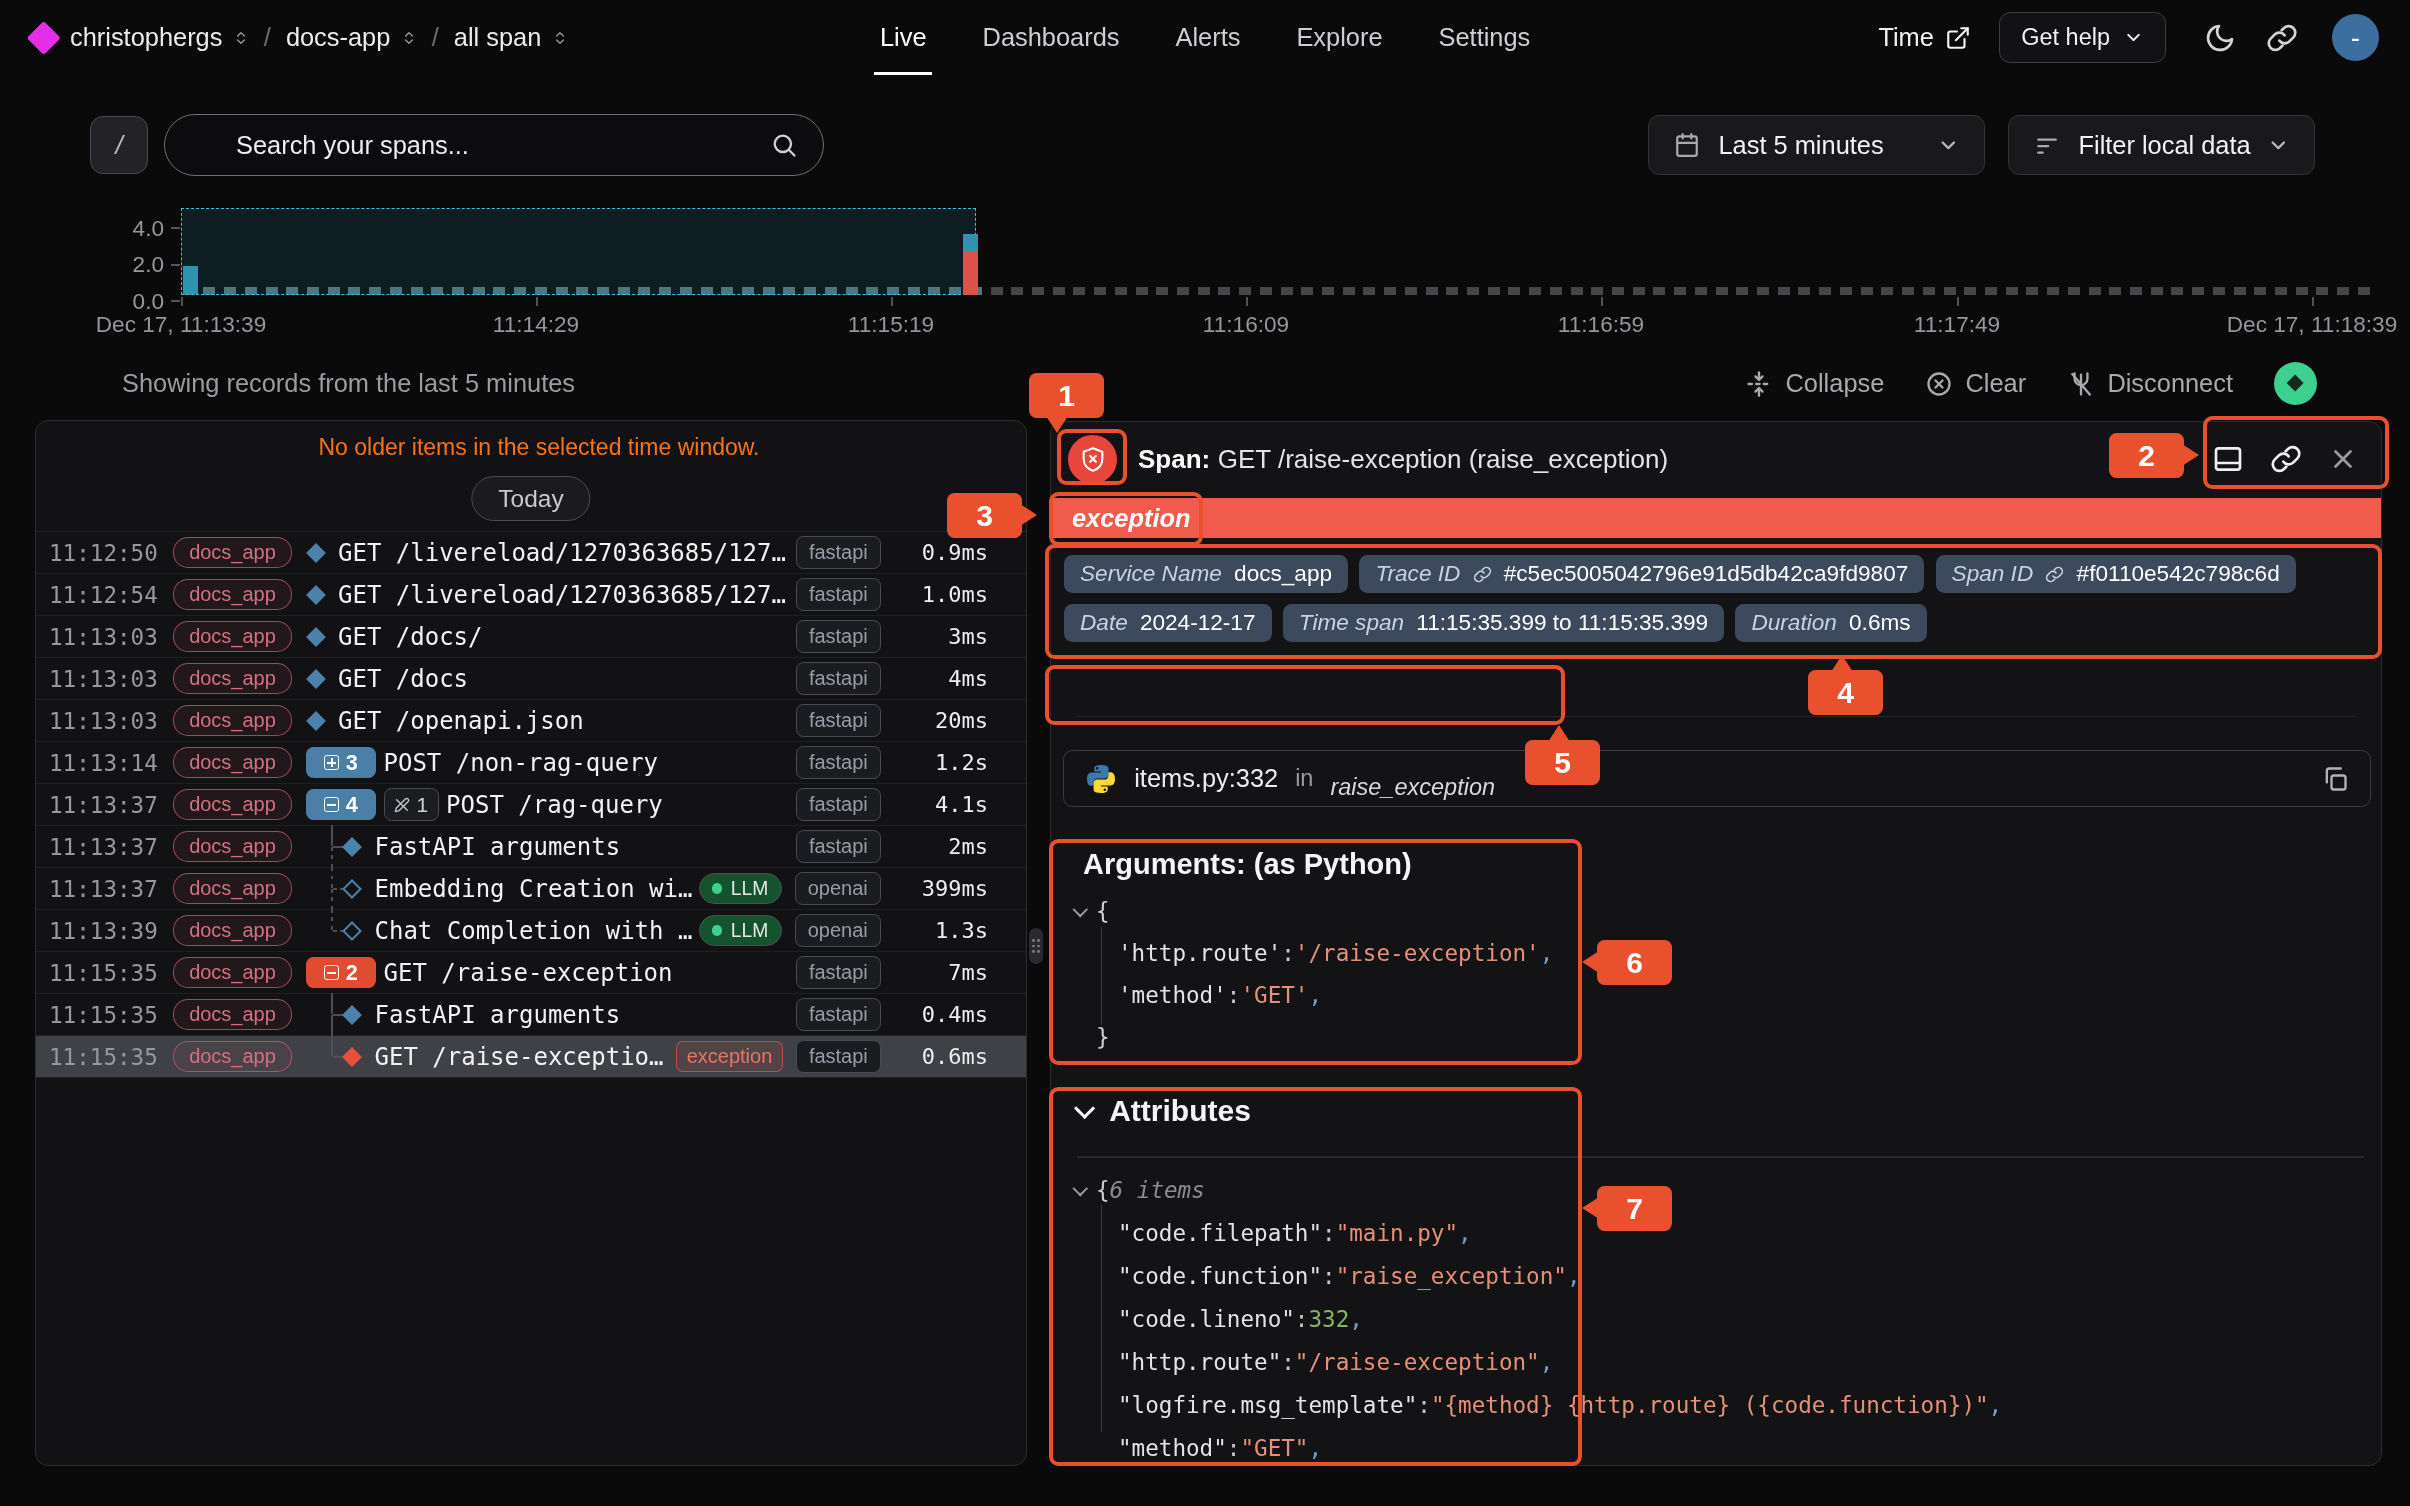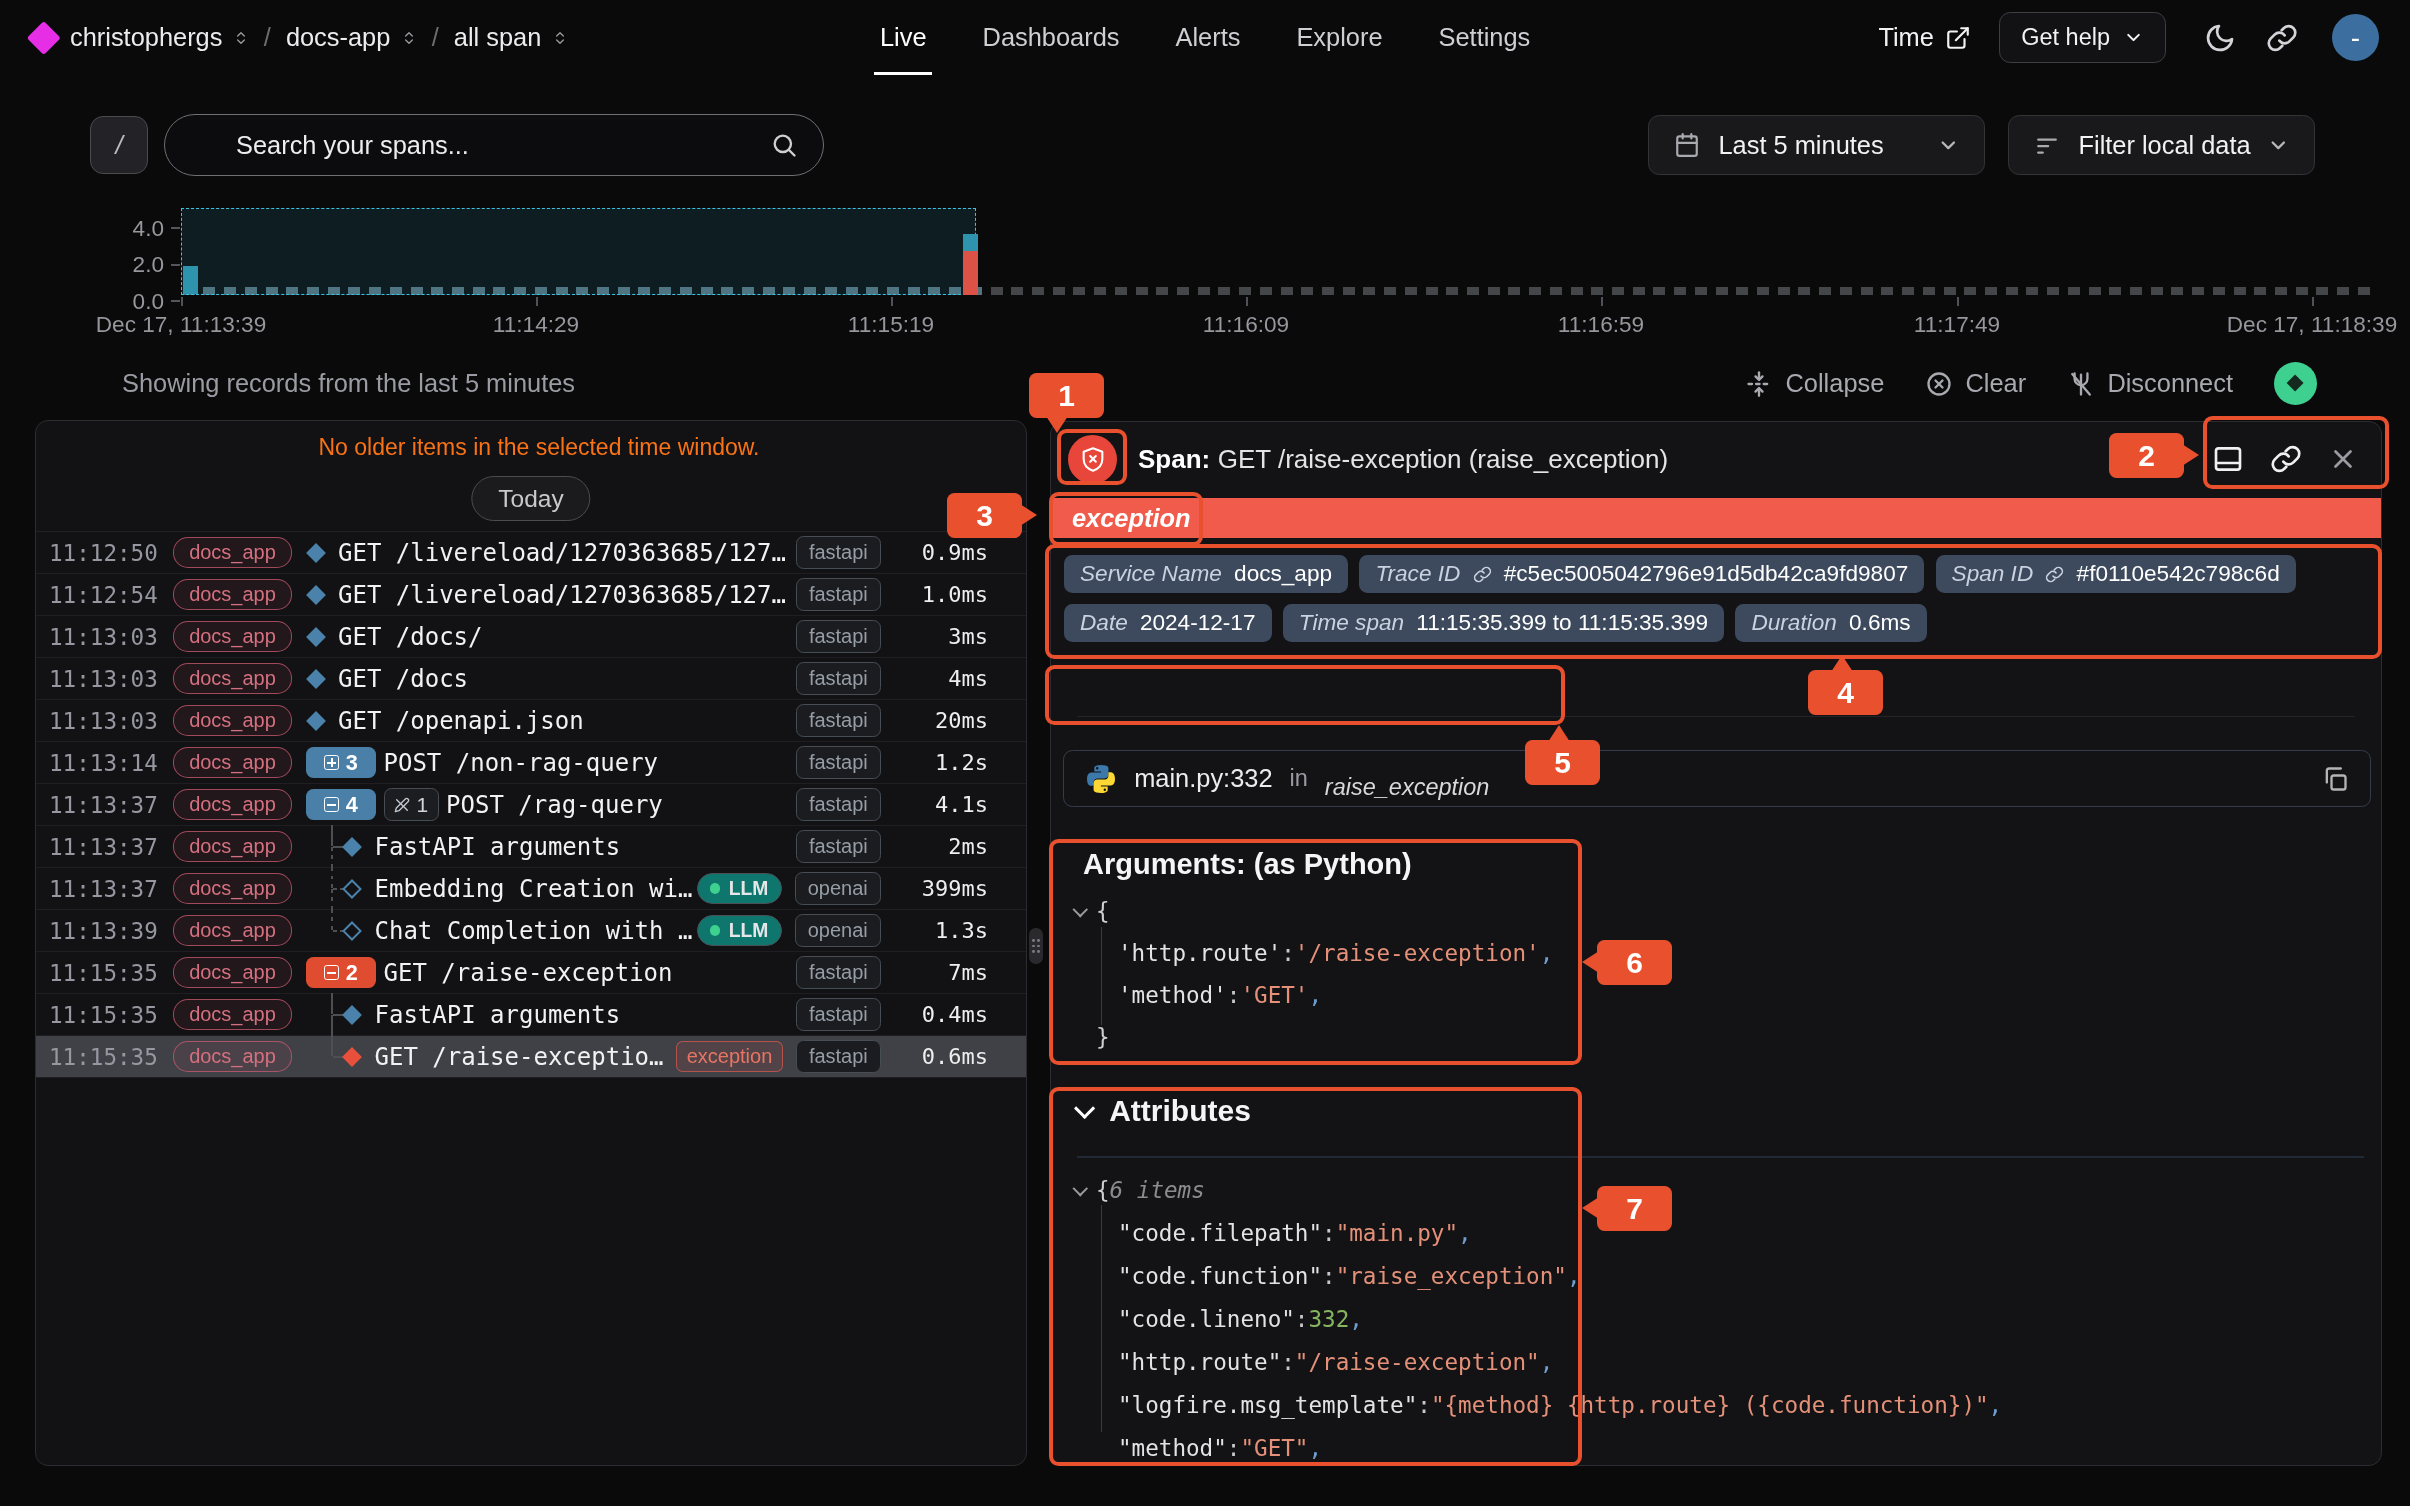--- a/index.html
+++ b/index.html
@@ -90,22 +90,22 @@
   .tree .hz{position:absolute;left:23.5px;top:50%;margin-top:-0.9px;width:13px;height:1.9px;}
   .hsolid{background:#4e4f54;}
   .hdash{background:repeating-linear-gradient(to right,#4e4f54 0 3.8px,transparent 3.8px 7.5px);}
   .tree .dia{position:absolute;left:36px;top:50%;width:14px;height:14px;margin-top:-7px;transform:rotate(45deg);}
   .dia.filled{background:#4a82ab;}
   .dia.outline{border:2.4px solid #4a82ab;box-sizing:border-box;background:transparent;}
   .dia.filledred{background:#e8503c;}
   .lrow .title{margin-left:7.5px;font-size:24px;color:#f2f2f3;flex:1;min-width:0;overflow:hidden;
                text-overflow:ellipsis;white-space:nowrap;}
   .rright{margin-left:auto;display:flex;align-items:center;gap:13px;padding-right:38px;flex:none;}
-  .llm-pill{height:29px;padding:0 12.2px;border:1.4px solid #4a5056;border-radius:16px;background:#0f766e;
-            display:flex;align-items:center;gap:8.5px;color:#e6e6e8;font-size:19.3px;font-weight:bold;}
+  .llm-pill{height:29px;padding:0 12.2px;border:1.4px solid #4a5056;border-radius:16px;background:#14532d;
+            display:flex;align-items:center;gap:8.5px;color:#e6e6e8;font-size:19.3px;}
   .llm-pill i{width:10.4px;height:10.4px;border-radius:50%;background:#3ed08f;}
   .exc-badge{height:29px;padding:0 9.4px;border:1.4px solid rgba(235,90,75,0.65);border-radius:6.6px;background:rgba(235,90,75,0.10);
              color:#e87563;font-size:20px;display:flex;align-items:center;}
   .tag-badge{height:31px;padding:0 12.2px;border:1.9px solid #474d54;border-radius:7.5px;color:#959da6;font-size:20px;
              display:flex;align-items:center;background:#1b1c1f;}
   .dur{min-width:94px;text-align:right;font-size:22px;color:#eeeeef;}
 
   .grip{position:absolute;left:1029px;top:928px;width:14px;height:36px;border-radius:6.6px;background:#2a2a2e;
         display:flex;align-items:center;justify-content:center;cursor:col-resize;z-index:5;}
   .grip .gd{display:grid;grid-template-columns:2.8px 2.8px;grid-auto-rows:2.8px;gap:2.8px;}
@@ -658,21 +658,21 @@
         </span>
       </div>
     <div class="dp-tabline"></div>
     <div class="src-box">
       <span>
           <svg width="32" height="32" viewBox="0 0 32 32">
             <path fill="#3c78aa" d="M15.9 2c-7 0-6.6 3.1-6.6 3.1V8.4h6.8v1H6.7S2 8.8 2 15.9s4.1 6.9 4.1 6.9h2.5v-3.3s-.1-4.1 4-4.1h6.9s3.9.1 3.9-3.8V5.2S24.1 2 15.9 2zm-3.7 2.1a1.2 1.2 0 1 1 0 2.4 1.2 1.2 0 0 1 0-2.4z"></path>
             <path fill="#fdd835" d="M16.1 30c7 0 6.6-3.1 6.6-3.1v-3.3h-6.8v-1h9.4s4.7.6 4.7-6.5-4.1-6.9-4.1-6.9h-2.5v3.3s.1 4.1-4 4.1h-6.9s-3.9-.1-3.9 3.8v6.4S7.9 30 16.1 30zm3.7-2.1a1.2 1.2 0 1 1 0-2.4 1.2 1.2 0 0 1 0 2.4z"></path>
           </svg>
         </span>
-      <span class="src-file">main.py:332</span>
+      <span class="src-file">items.py:332</span>
       <span class="src-in">in</span>
       <span class="src-fn">raise_exception</span>
       <span class="copy-btn">
           <svg width="28" height="28" viewBox="0 0 24 24" fill="none" stroke="currentColor" stroke-width="2" stroke-linecap="round" stroke-linejoin="round">
             <rect x="9" y="9" width="12" height="12" rx="2"></rect>
             <path d="M5 15V5a2 2 0 0 1 2-2h10"></path>
           </svg>
         </span>
     </div>
     <div class="sec-head args-head">Arguments: (as Python)</div>

